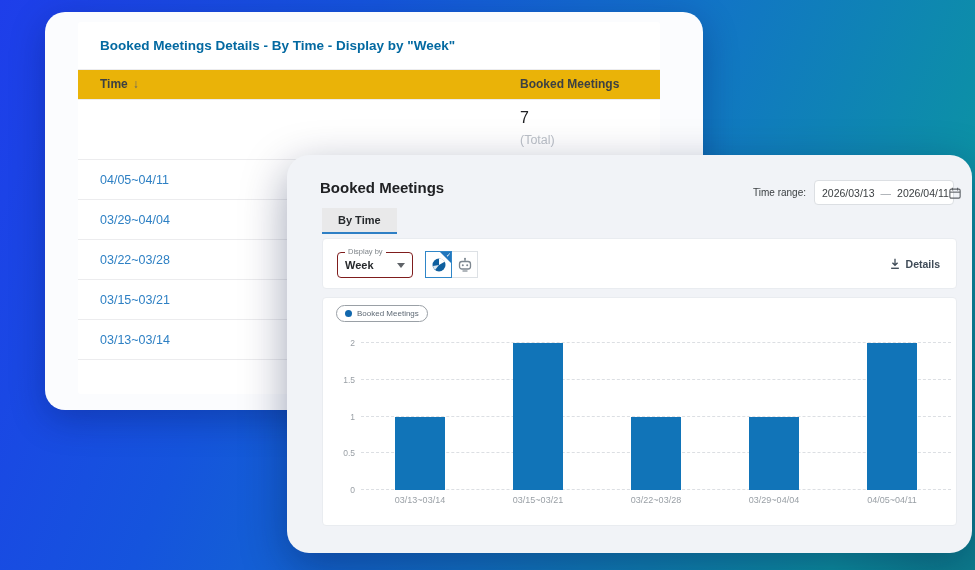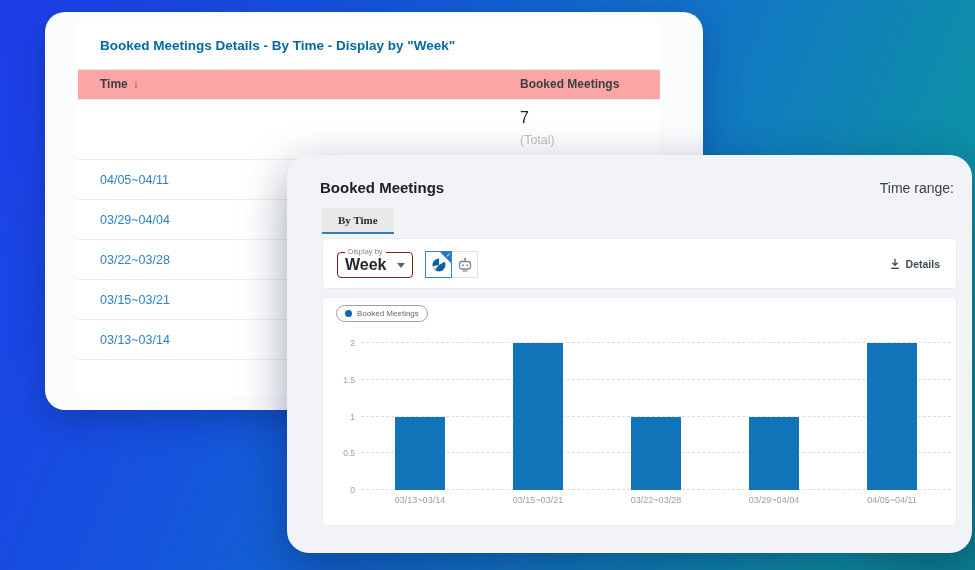--- a/index.html
+++ b/index.html
@@ -20,21 +20,21 @@
   .details-card{
     position:absolute; left:33px; top:10px; width:582px; height:372px;
     background:#fff; border-radius:3px;
   }
   .details-title{
     height:48px; display:flex; align-items:center; padding:0 22px;
     border-bottom:1px solid #ececee;
     font-size:13.5px; font-weight:bold; color:#0369a1;
   }
   .details-head{
-    height:30px; background:#fca5a5; border-bottom:1px solid #ececee;
+    height:30px; background:#eab308; border-bottom:1px solid #ececee;
     position:relative; font-size:12px; font-weight:bold; color:#3c4043;
   }
   .details-head .col-time{ position:absolute; left:22px; top:7px; display:flex; gap:5px; align-items:center;}
   .sort-arrow{ color:#5f6368; font-size:12px; }
   .details-head .col-meetings{ position:absolute; left:442px; top:7px; }
   .total-row{ height:60px; border-bottom:1px solid #ececee; position:relative; }
   .total-value{ position:absolute; left:442px; top:9px; font-size:16px; color:#202124; }
   .total-label{ position:absolute; left:442px; top:33px; font-size:12.5px; color:#bcc1c8; }
   .time-row{
     height:40px; border-bottom:1px solid #ececee;
@@ -46,51 +46,51 @@
   .main-window{
     position:absolute; left:287px; top:155px; width:685px; height:398px;
     background:#f1f3f7; border-radius:22px;
     box-shadow:0 14px 45px rgba(5,15,60,.38);
   }
   .main-title{
     position:absolute; left:33px; top:24px;
     font-size:15px; font-weight:bold; color:#202124;
   }
   .time-range{ position:absolute; right:18px; top:25px; display:flex; align-items:center; gap:8px; }
-  .time-range-label{ font-size:14px; color:#3c4043; }
+  .time-range-label{ font-size:10px; color:#3c4043; }
   .time-range-input{
     width:140px; height:25px; background:#fff; border:1px solid #dcdfe3; border-radius:4px;
     display:flex; align-items:center; justify-content:space-between; padding:0 7px;
     font-size:10.5px; color:#3c4043; cursor:pointer;
   }
   .time-range-dates{ display:flex; gap:6px; align-items:center; }
   .tabs{ position:absolute; left:35px; top:53px; display:flex; }
   .tab{
     height:26px; padding:0 16px; display:flex; align-items:center; justify-content:center;
-    font-size:11px; color:#5f6368; cursor:pointer;font-family:Liberation Serif, serif;
+    font-size:11px; color:#5f6368; cursor:pointer;
   }
   .tab.active{
     background:#e9e9ea; color:#26292c; font-weight:bold;
     border-bottom:2px solid #2e7fc5;
   }
   .toolbar-card{
     position:absolute; left:35px; top:83px; width:635px; height:51px;
     background:#fff; border:1px solid #e9ecf0; border-radius:4px;
   }
   .display-by{
     position:absolute; left:14px; top:13px; width:76px; height:26px;
     border:1px solid #7f1d1d; border-radius:4px; background:#fff;
     display:flex; align-items:center; justify-content:space-between; padding:0 7px;
     cursor:pointer;
   }
   .display-by-label{
     position:absolute; left:7px; top:-6px; background:#fff; padding:0 3px;
     font-size:7.5px; color:#80868b;
   }
-  .display-by-value{ font-size:16px; font-weight:bold; color:#26292c; }
+  .display-by-value{ font-size:11px; font-weight:bold; color:#26292c; }
   .caret-down{
     width:0; height:0; border-left:4px solid transparent; border-right:4px solid transparent;
     border-top:5px solid #5f6368;
   }
   .view-toggle{ position:absolute; left:102px; top:12px; display:flex; }
   .view-btn{
     width:27px; height:27px; background:#fff; border:1px solid #dde1e5;
     display:flex; align-items:center; justify-content:center; cursor:pointer; position:relative;
   }
   .view-btn.selected{ border:1px solid #2f86c8; z-index:1; }
@@ -168,20 +168,35 @@
         <span style="color: rgb(46, 128, 196);">03/13~03/14</span>
       </div>
   </div>
 </div>
 
 <div class="main-window">
   <div class="main-title">Booked Meetings</div>
 
   <div class="time-range">
     <span class="time-range-label">Time range:</span>
+    <div class="time-range-input">
+      <span class="time-range-dates">
+        <span>2026/03/13</span>
+        <span style="color:#9aa0a6;">—</span>
+        <span>2026/04/11</span>
+      </span>
+      <span>
+        <svg class="icon-svg" width="12" height="12" viewBox="0 0 14 14">
+            <rect x="1" y="2.5" width="12" height="10.5" rx="1.5" fill="none" stroke="#5f6368" stroke-width="1.3"></rect>
+            <line x1="1" y1="6" x2="13" y2="6" stroke="#5f6368" stroke-width="1.3"></line>
+            <line x1="4" y1="1" x2="4" y2="4" stroke="#5f6368" stroke-width="1.3"></line>
+            <line x1="10" y1="1" x2="10" y2="4" stroke="#5f6368" stroke-width="1.3"></line>
+          </svg>
+      </span>
+    </div>
   </div>
 
   <div class="tabs">
     <div class="tab active">By Time</div>
   </div>
 
   <div class="toolbar-card">
     <div class="display-by">
       <span class="display-by-label">Display by</span>
       <span class="display-by-value">Week</span>

